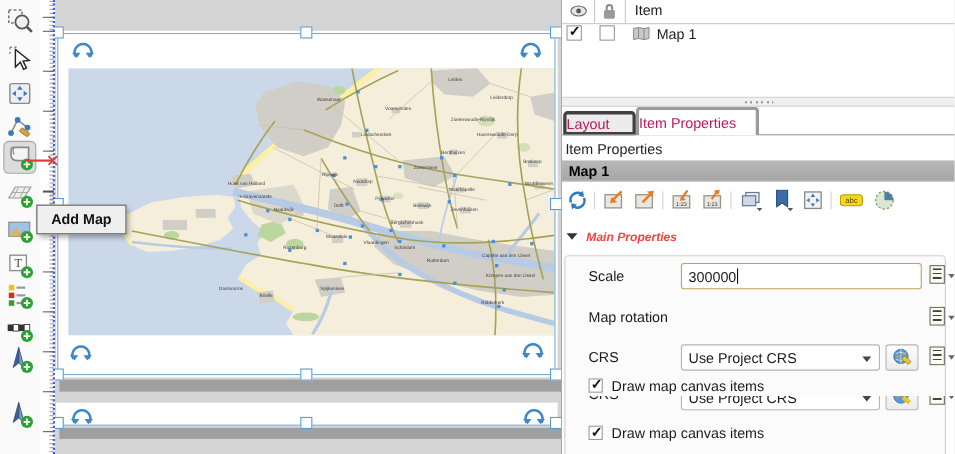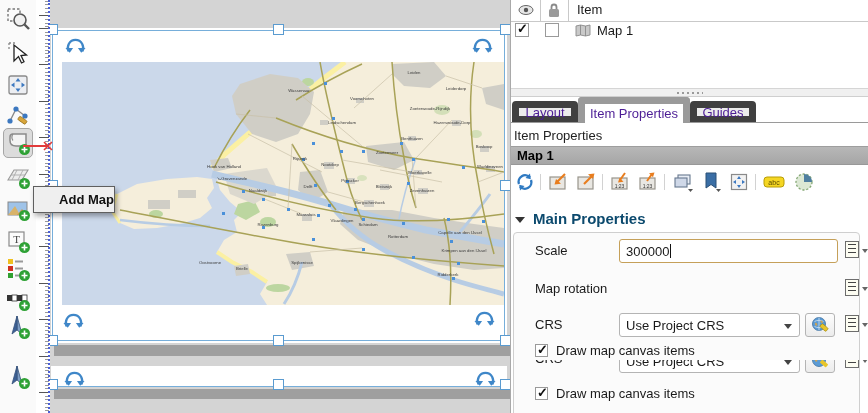--- a/index.html
+++ b/index.html
@@ -33,52 +33,52 @@
   #glitch-strip{left:1px;top:366px;width:456px;height:20px;background:#ffffff;border-bottom:1px solid #76aeda;overflow:hidden;}
   #glitch-shadow{left:4px;top:389px;width:456px;height:10px;background:#9f9f9f;}
 
   #guide-line{left:48px;top:0;width:0;height:413px;border-left:2px dotted #4b5fd6;z-index:8;}
   #red-line{left:23px;top:145px;width:25px;height:0;border-top:2px solid #e23b3b;z-index:9;}
   #red-cross{left:42px;top:140px;z-index:9;}
 
   
   #tooltip{left:33px;top:186px;width:80px;height:25px;background:#efefef;border:1px solid #5f5f5f;
     box-shadow:2px 3px 5px rgba(0,0,0,.35);font-size:13px;font-weight:bold;color:#111;
-    display:flex;align-items:center;justify-content:flex-end;z-index:20;}
+    display:flex;align-items:center;justify-content:center;z-index:20;}
 
   
   #divider{left:510px;top:0;width:1px;height:413px;background:#a9a9a9;}
 
   
   #right-panel{left:511px;top:0;width:356px;height:413px;background:#ffffff;font-size:13px;}
   #items-header{left:0;top:0;width:357px;height:21px;border-bottom:1px solid #c9c9c9;}
   .col-sep{position:absolute;top:0;width:1px;height:21px;background:#c9c9c9;}
   .chk{position:absolute;width:14px;height:14px;background:#fff;border:1px solid #9a9a9a;box-sizing:border-box;}
   .chk.checked::after{content:"✓";position:absolute;left:1px;top:-3px;font-size:13px;color:#111;font-weight:bold;}
   .chk.small{width:13px;height:13px;}
 
   #splitter{left:0;top:88px;width:357px;height:9px;background:#f0f0f0;border-top:1px solid #d5d5d5;border-bottom:1px solid #cfcfcf;box-sizing:border-box;}
   #splitter-dots{left:166px;top:92px;width:26px;height:2px;
      background:repeating-linear-gradient(to right,#9a9a9a 0 2px,transparent 2px 5px);}
 
-  .tab{position:absolute;height:22px;top:101px;background:#ececec;border:7px solid #404040;box-sizing:border-box;
-       border-radius:4px 4px 0 0;display:flex;align-items:center;justify-content:center;font-size:13px;color:#4c1d95;}
+  .tab{position:absolute;height:22px;top:101px;background:#ececec;border:3px solid #404040;box-sizing:border-box;
+       border-radius:4px 4px 0 0;display:flex;align-items:center;font-size:13px;color:#be185d;}
   .tab.active{top:97px;height:26px;background:#ffffff;border-color:#9a9a9a;border-bottom:none;z-index:3;}
   #tab-underline{left:0;top:122px;width:357px;height:1px;background:#9a9a9a;z-index:2;}
 
   #panel-title{left:3px;top:128px;font-size:13px;color:#222;}
   #item-header{left:0;top:146px;width:357px;height:19px;background:linear-gradient(#b7b7b7,#a6a6a6);
      border-top:1px solid #9e9e9e;border-bottom:1px solid #989898;box-sizing:border-box;
      font-weight:bold;font-size:13px;color:#000;padding-left:6px;display:flex;align-items:center;}
 
   #props-toolbar{left:0;top:168px;width:357px;height:30px;}
   .pt-btn{position:absolute;top:2px;width:24px;height:24px;display:flex;align-items:center;justify-content:center;}
   .pt-sep{position:absolute;top:6px;width:1px;height:16px;background:#d2d2d2;}
 
-  #section-header{left:4px;top:210px;font-weight:bold;font-size:15px;color:#0c4a6e;}
+  #section-header{left:4px;top:210px;font-weight:bold;font-size:11px;color:#ef4444;font-style:italic;}
   .tri-down{display:inline-block;width:0;height:0;border-left:5px solid transparent;border-right:5px solid transparent;border-top:6px solid #333;margin-right:8px;vertical-align:1px;}
 
   #group-box{left:2px;top:232px;width:347px;height:185px;border:1px solid #cfcfcf;border-radius:4px;background:#fbfbfb;box-sizing:border-box;}
 
   .field-label{position:absolute;font-size:13px;color:#1a1a1a;}
   .text-input{position:absolute;height:24px;background:#fff;border:1px solid #b4b4b4;border-radius:3px;
       box-sizing:border-box;font-size:13px;display:flex;align-items:center;padding-left:6px;}
   .text-input.focused{border-color:#c5a059;}
   .caret{display:inline-block;width:1px;height:14px;background:#111;margin-left:1px;}
   .spin{position:absolute;right:4px;top:3px;width:12px;height:16px;}
@@ -483,23 +483,20 @@
 
     <div id="splitter" class="abs"></div>
     <div id="splitter-dots" class="abs"></div>
 
     <div class="tab" style="left:1px;width:66px">
       <span>Layout</span>
     </div>
     <div class="tab active" style="left:67px;width:112px">
       <span>Item Properties</span>
     </div>
-    <div class="tab" style="left:179px;width:66px">
-      <span>Guides</span>
-    </div>
     <div id="tab-underline" class="abs"></div>
 
     <div id="panel-title" class="abs">Item Properties</div>
 
     <div id="item-header" class="abs">
       <span>Map 1</span>
     </div>
 
     <div id="props-toolbar" class="abs">
       <div class="pt-btn" style="left:2px">

